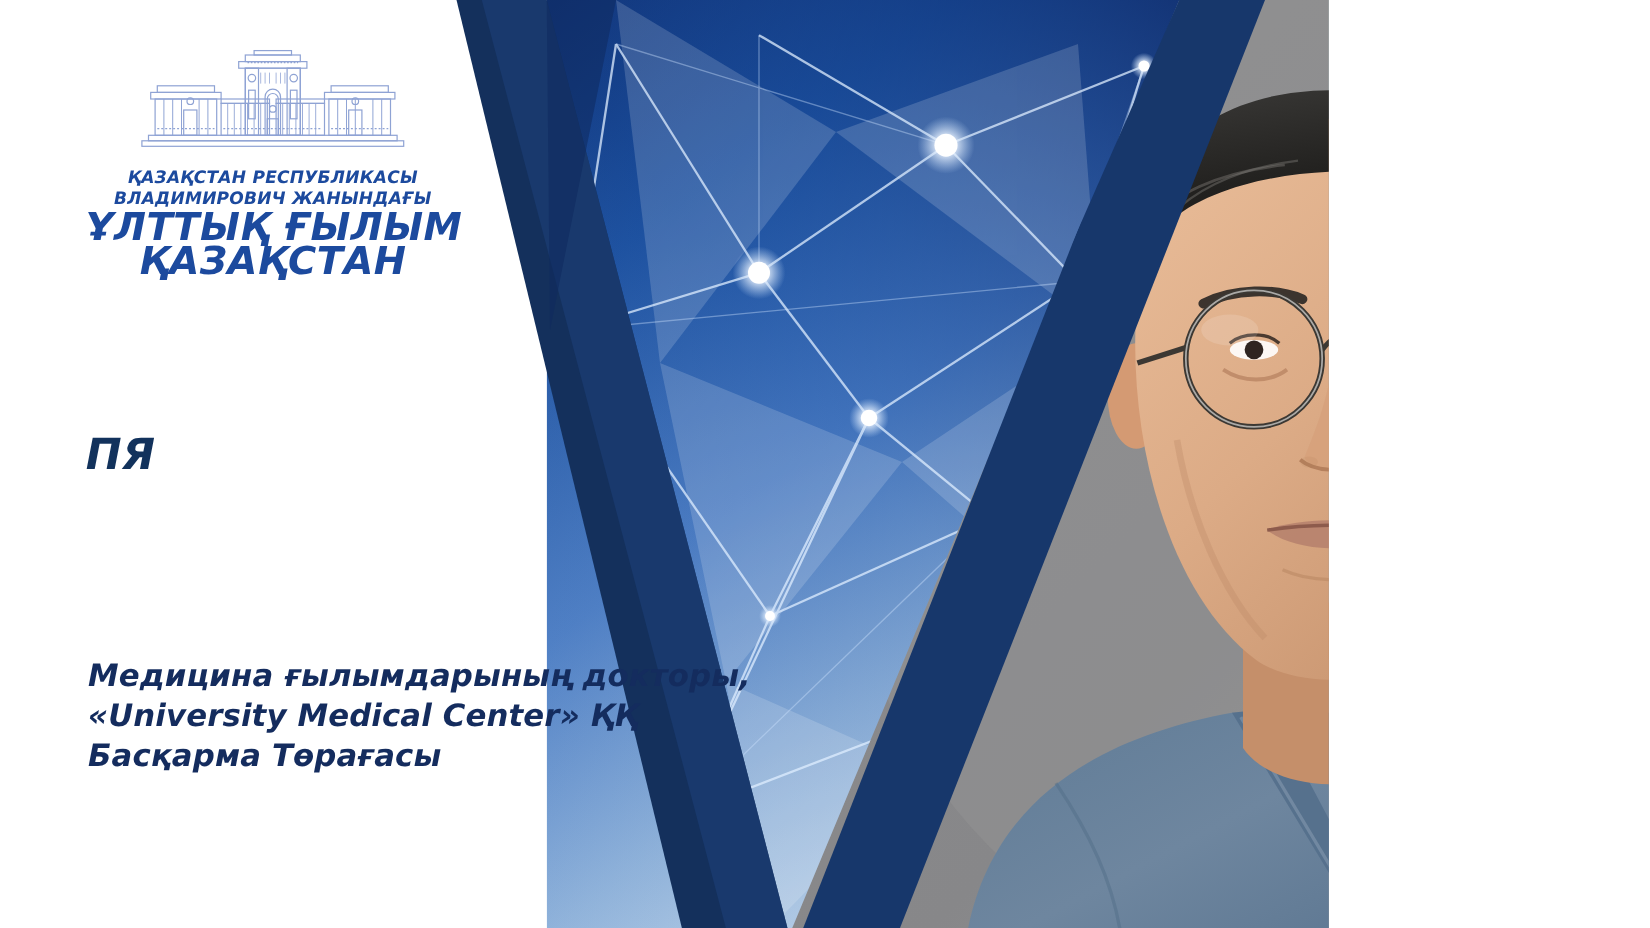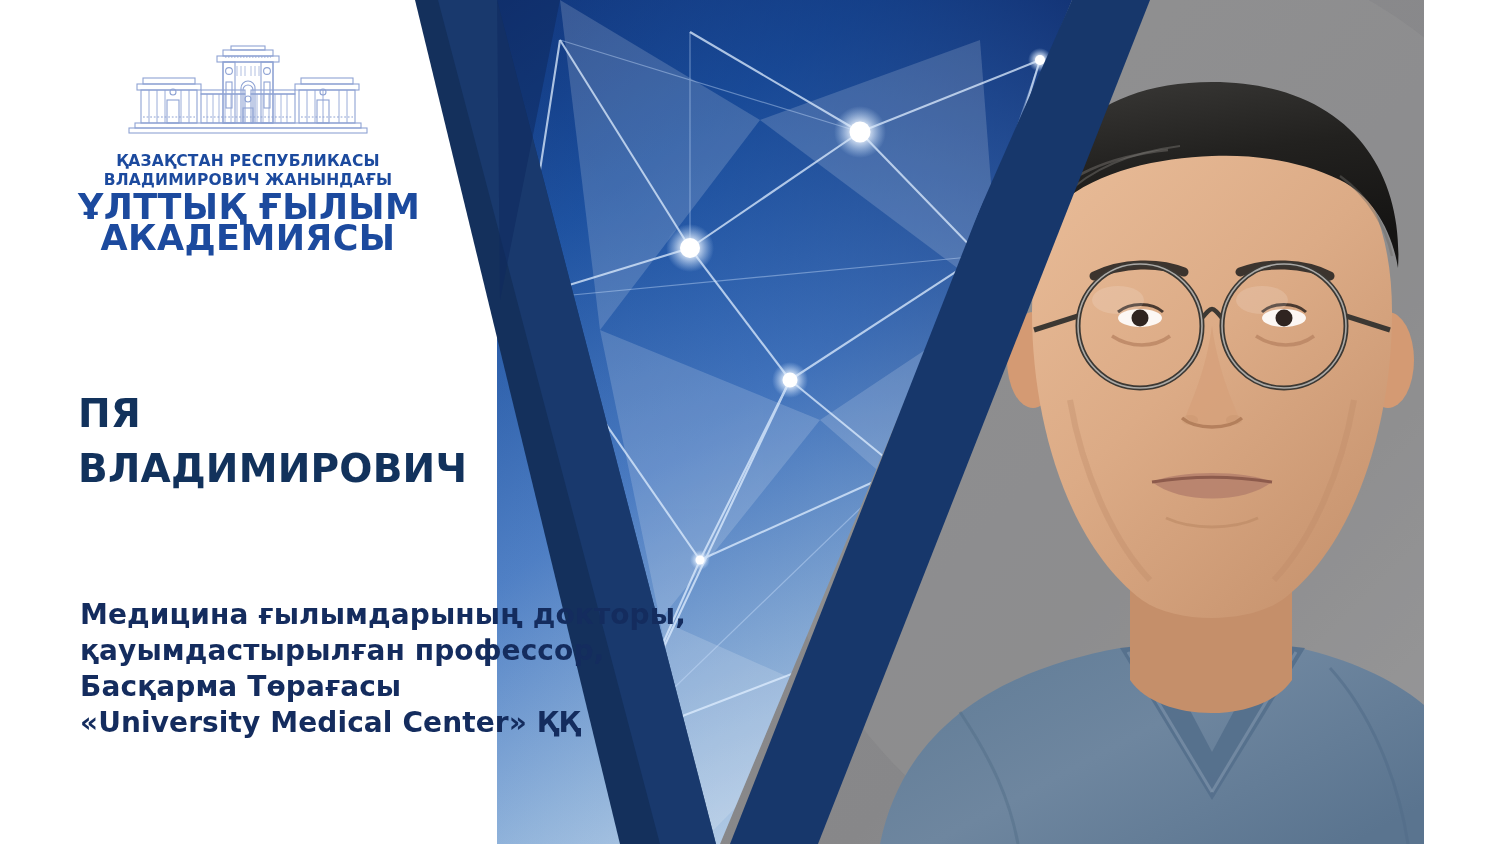--- a/index.html
+++ b/index.html
@@ -1,17 +1,17 @@
 <!DOCTYPE html>
 <html><head>
 <meta charset="utf-8">
 <style>
   html,body{margin:0;padding:0;background:#fff;}
   body{width:1500px;height:844px;overflow:hidden;font-family:"DejaVu Sans","Liberation Sans",sans-serif;}
-  #stage{position:relative;width:1424px;height:844px;background:#14b8a6;overflow:hidden;}
+  #stage{position:relative;width:1208px;height:844px;background:#14b8a6;overflow:hidden;font-style:italic;}
 
   
   #bg-art{position:absolute;inset:0;width:1500px;height:844px;}
 
   
   .left-col{position:absolute;left:0;top:0;width:720px;height:844px;z-index:5;}
 
   
   .logo-block{position:absolute;left:78px;top:44px;width:340px;text-align:center;}
   .logo-mark{width:262px;height:98px;display:block;margin:0 auto 10px auto;}
@@ -342,30 +342,28 @@
           <line x1="26" y1="73" x2="78" y2="73" stroke-dasharray="1.8 1.8"></line>
           <line x1="184" y1="73" x2="236" y2="73" stroke-dasharray="1.8 1.8"></line>
           <line x1="86" y1="73" x2="176" y2="73" stroke-dasharray="1.8 1.8"></line>
         </g>
       </svg>
 
       <div class="logo-lines">
         <div class="logo-l1">ҚАЗАҚСТАН РЕСПУБЛИКАСЫ</div>
         <div class="logo-l2">ВЛАДИМИРОВИЧ ЖАНЫНДАҒЫ</div>
         <div class="logo-l3">ҰЛТТЫҚ ҒЫЛЫМ</div>
-        <div class="logo-l4">АКАДЕМИЯСЫ</div>
+        <div class="logo-l4">ҚАЗАҚСТАН</div>
       </div>
     </div>
 
     <div class="person-name">
       <span class="ln">ПЯ</span>
-      <span class="ln">ВЛАДИМИРОВИЧ</span>
     </div>
 
     <div class="person-desc">
       <span class="ln">Медицина ғылымдарының докторы,</span>
-      <span class="ln">қауымдастырылған профессор,</span>
+      <span class="ln">«University Medical Center» ҚҚ</span>
       <span class="ln">Басқарма Төрағасы</span>
-      <span class="ln">«University Medical Center» ҚҚ</span>
     </div>
 
   </div>
 </div>
 
 </body></html>

